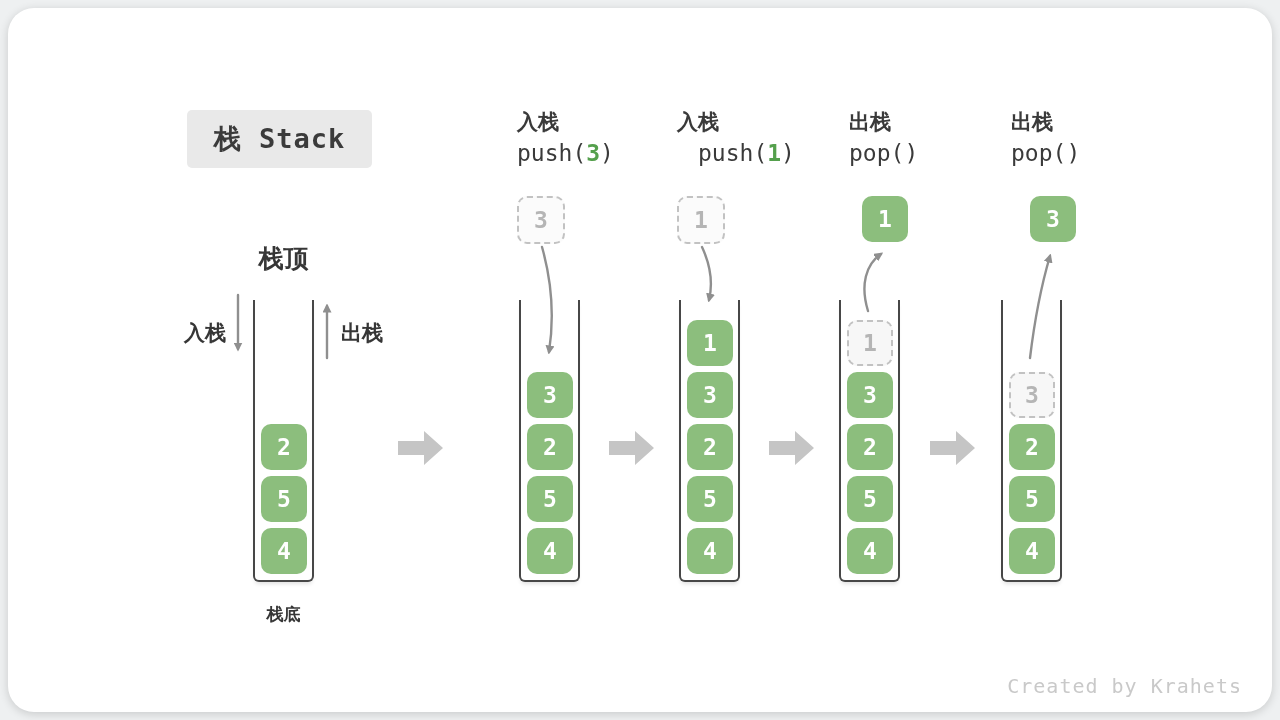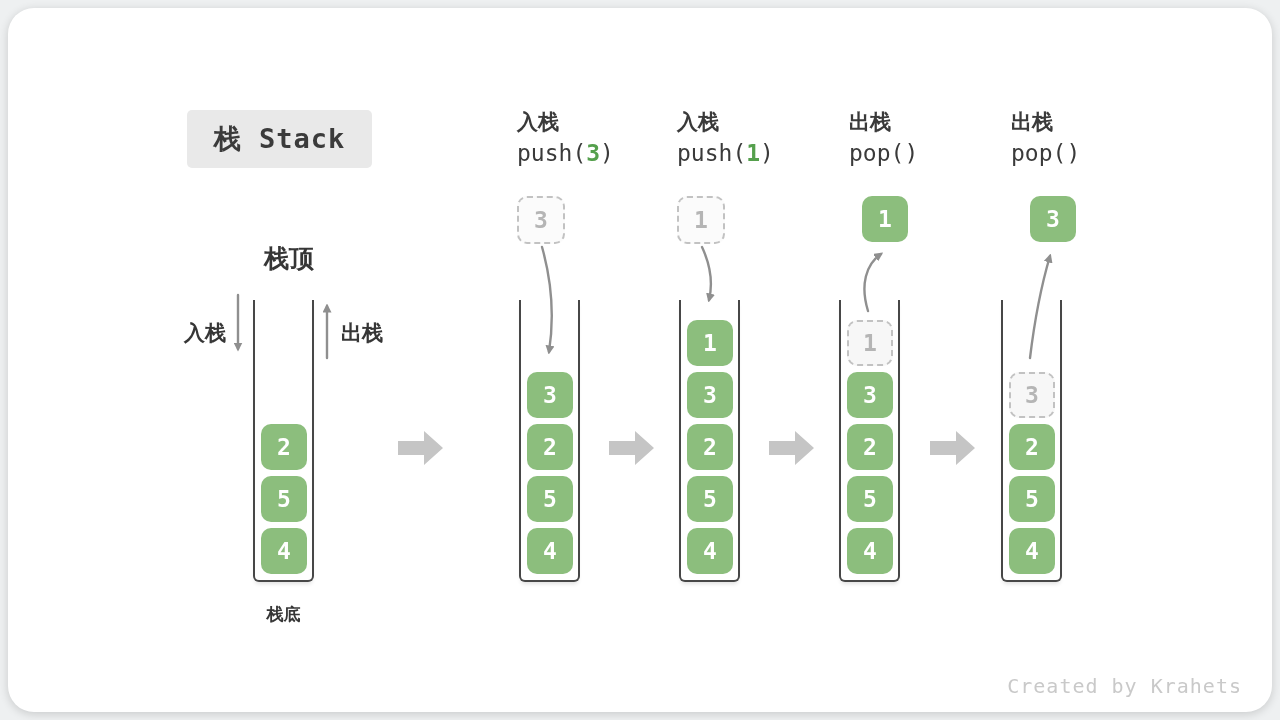--- a/index.html
+++ b/index.html
@@ -16,21 +16,21 @@
 
   .title-box {
     position:absolute; left:187px; top:110px; width:185px; height:58px;
     background:#e9e9e9; border-radius:5px;
     display:flex; align-items:center; justify-content:center;
     font-family:"DejaVu Sans Mono", monospace;
     font-weight:bold; font-size:27px; color:#3b3b3b; letter-spacing:1px;
   }
 
   .cjk-label { position:absolute; font-weight:bold; color:#363636; white-space:nowrap; }
-  .top-label    { left:253px; top:242px; width:61px; text-align:right; font-size:25px; }
+  .top-label    { left:253px; top:242px; width:61px; text-align:center; font-size:25px; }
   .bottom-label { left:253px; top:603px; width:61px; text-align:center; font-size:17px; }
   .push-label   { left:146px; top:319px; width:80px; text-align:right; font-size:21px; }
   .pop-label    { left:341px; top:319px; font-size:21px; }
 
   .stack-container {
     position:absolute; top:300px; width:61px; height:282px;
     box-sizing:border-box; background:#ffffff;
     border-left:2px solid #474747; border-right:2px solid #474747; border-bottom:2px solid #474747;
     border-radius:0 0 6px 6px;
     box-shadow:0 4px 4px -2px rgba(0,0,0,0.12);
@@ -96,21 +96,21 @@
       <div class="step-op" style="left: 517px;">入栈</div>
       <div class="code-line" style="left: 517px; text-align: center;"><span>push(</span><span class="arg">3</span><span>)</span></div>
       <div class="float-box dashed" style="left: 517px; top: 196px;">3</div>
       <div class="stack-container" style="left: 519px;">
         <div class="cell" style="top: 72px;">3</div>
         <div class="cell" style="top: 124px;">2</div>
         <div class="cell" style="top: 176px;">5</div>
         <div class="cell" style="top: 228px;">4</div>
       </div>
       <div class="step-op" style="left: 677px;">入栈</div>
-      <div class="code-line" style="left: 677px;"><span>push(</span><span class="arg">1</span><span>)</span></div>
+      <div class="code-line" style="left: 698px;"><span>push(</span><span class="arg">1</span><span>)</span></div>
       <div class="float-box dashed" style="left: 677px; top: 196px;">1</div>
       <div class="stack-container" style="left: 679px;">
         <div class="cell" style="top: 20px;">1</div>
         <div class="cell" style="top: 72px;">3</div>
         <div class="cell" style="top: 124px;">2</div>
         <div class="cell" style="top: 176px;">5</div>
         <div class="cell" style="top: 228px;">4</div>
       </div>
       <div class="step-op" style="left: 849px;">出栈</div>
       <div class="code-line" style="left: 849px;"><span>pop(</span><span class="arg"></span><span>)</span></div>

